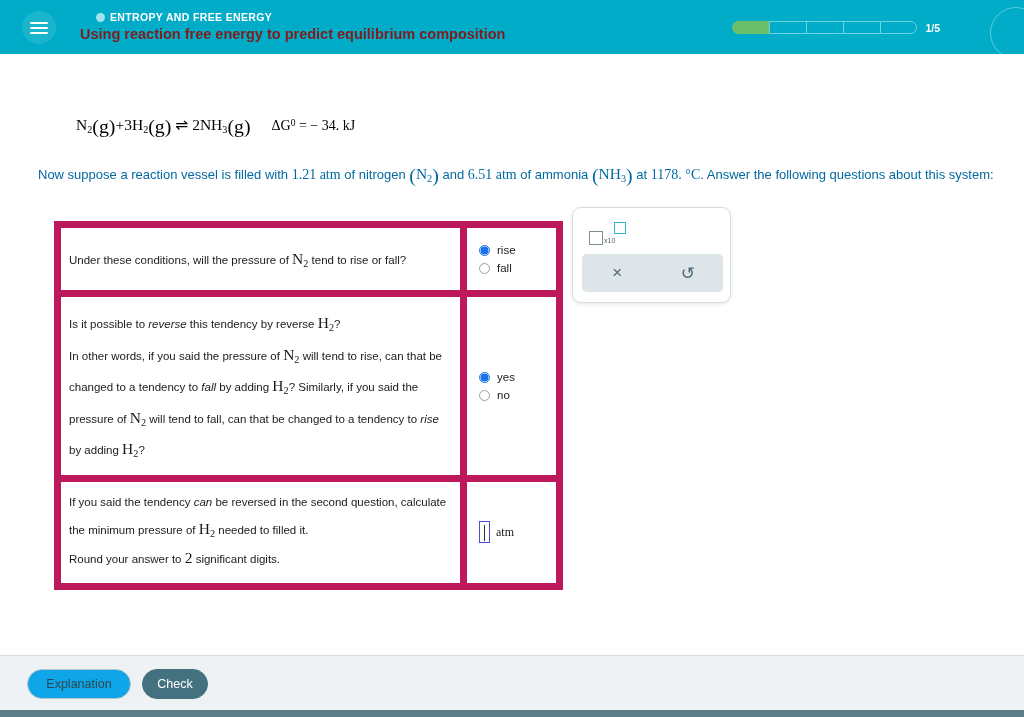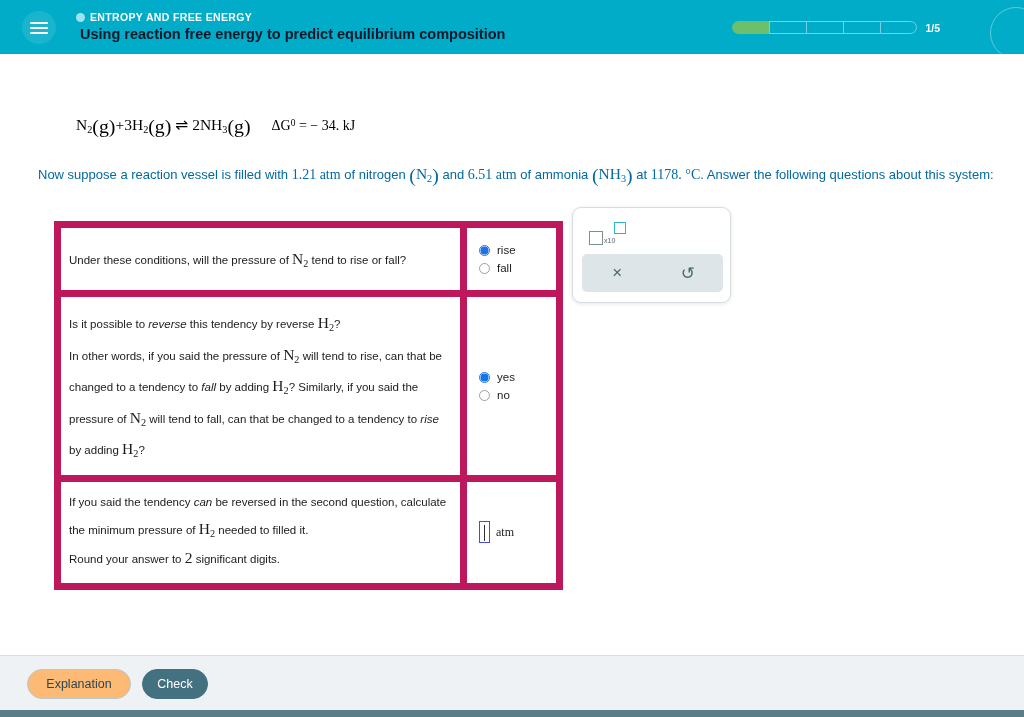--- a/index.html
+++ b/index.html
@@ -33,41 +33,41 @@
     width: 18px; height: 2px;
     background: #ffffff;
     border-radius: 1px;
   }
   .hamburger span:nth-child(1) { top: 11px; }
   .hamburger span:nth-child(2) { top: 16px; }
   .hamburger span:nth-child(3) { top: 21px; }
 
   .hdr-eyebrow {
     position: absolute;
-    left: 76px; top: 11px;
+    left: 96px; top: 11px;
     font-size: 10.5px;
     font-weight: bold;
     letter-spacing: 0.35px;
     color: #ffffff;
     white-space: nowrap;
   }
   .hdr-dot {
     display: inline-block;
     width: 9px; height: 9px;
     border-radius: 50%;
     background: #9fe3ee;
     margin-right: 5px;
     vertical-align: -1px;
   }
   .hdr-title {
     position: absolute;
     left: 80px; top: 26px;
     font-size: 14.5px;
     font-weight: bold;
-    color: #0f172a;
+    color: #7f1d1d;
     white-space: nowrap;
   }
 
   .progress-wrap {
     position: absolute;
     right: 84px; top: 21px;
     display: flex;
     align-items: center;
   }
   .seg-row { display: flex; }
@@ -311,21 +311,21 @@
     border-radius: 15px;
     font-size: 12.5px;
     display: flex;
     align-items: center;
     justify-content: center;
     cursor: pointer;
   }
   .btn-explanation {
     left: 27px;
     width: 104px;
-    background: #fdba74;
+    background: #0ea5e9;
     border: 1px solid #b9c6cb;
     color: #2d4750;
   }
   .btn-check {
     left: 142px;
     width: 66px;
     background: #44717f;
     border: 1px solid #44717f;
     color: #ffffff;
   }

